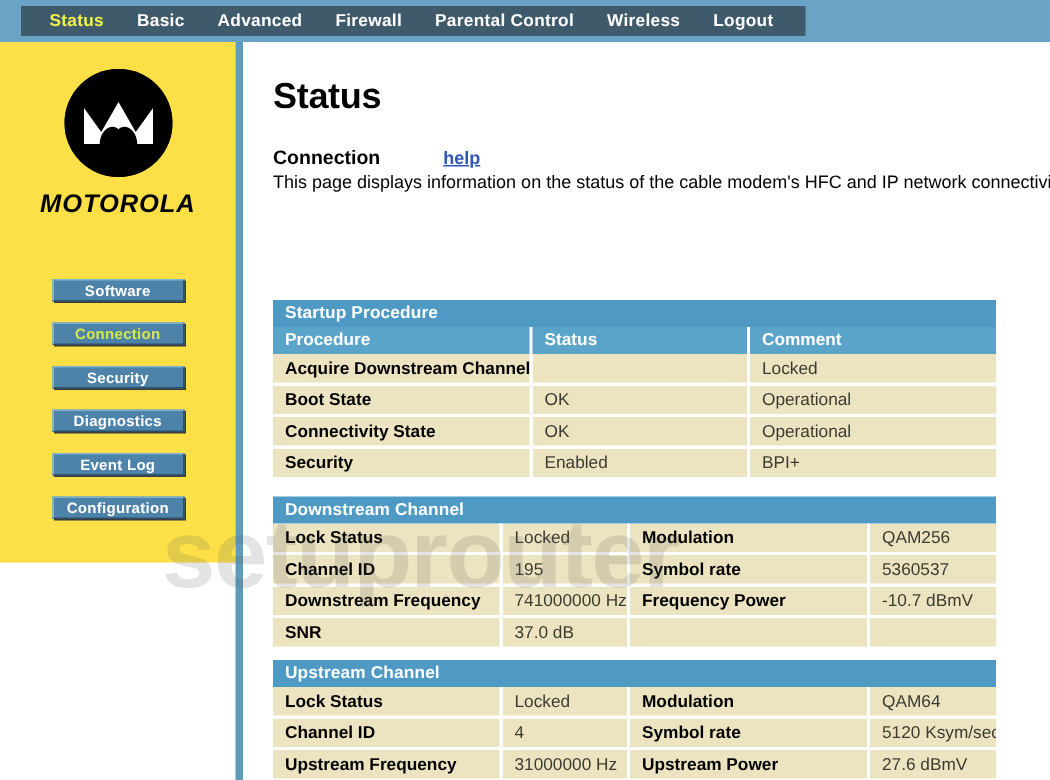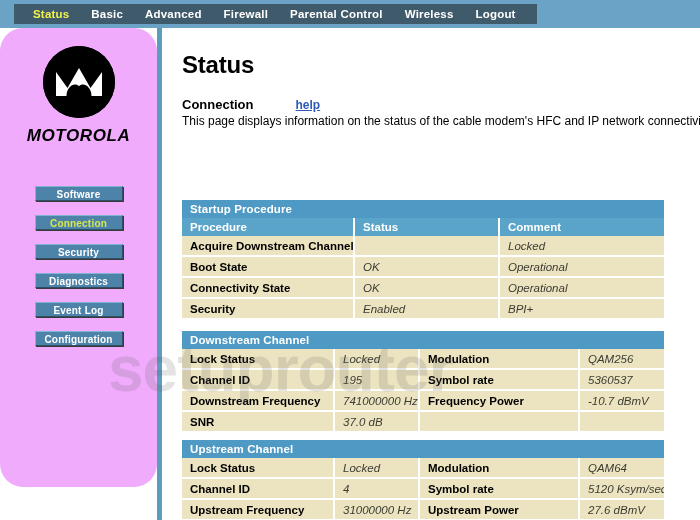--- a/index.html
+++ b/index.html
@@ -45,23 +45,22 @@
     cursor: pointer;
   }
   .nav-item.active {
     color: #f2f24a;
   }
 
   
   #sidebar {
     position: absolute;
     left: 0; top: 28px;
-    width: 157px; height: 459px;
-    background: #f0abfc;
-    border-radius: 23px;
+    width: 157px; height: 347px;
+    background: #fde047;
   }
   #divider {
     position: absolute;
     left: 157px; top: 28px;
     width: 5px; height: 492px;
     background: #5e9cbe;
   }
   #divider-edge {
     position: absolute;
     left: 162px; top: 28px;
@@ -206,21 +205,21 @@
     background: #ece4c0;
     padding: 3px 0 3px 8px;
     border-right: 2px solid #ffffff;
     border-bottom: 2px solid #ffffff;
     height: 13px;
     overflow: hidden;
     white-space: nowrap;
   }
   .tbl td.cell:last-child { border-right: none; }
   .tbl td.lbl { font-weight: bold; color: #000000; }
-  .tbl td.val { color: #3b3b32; font-style: italic; }
+  .tbl td.val { color: #3b3b32; }
 
   #tbl-startup   { top: 172px; padding-left: 44px; }
   #tbl-downstream{ top: 303px; }
   #tbl-upstream  { top: 412px; }
 </style>
 </head>
 <body>
 
 <div id="topnav">
   <div id="topnav-inner">

